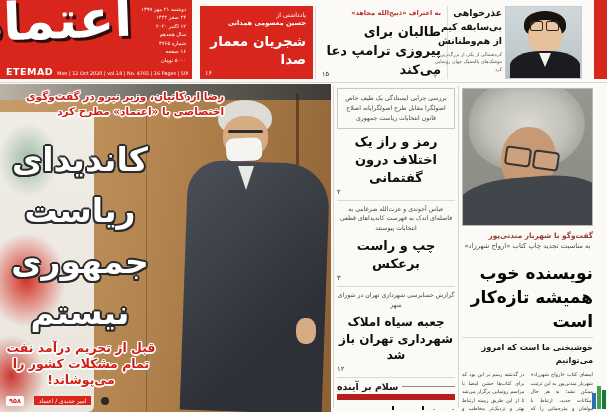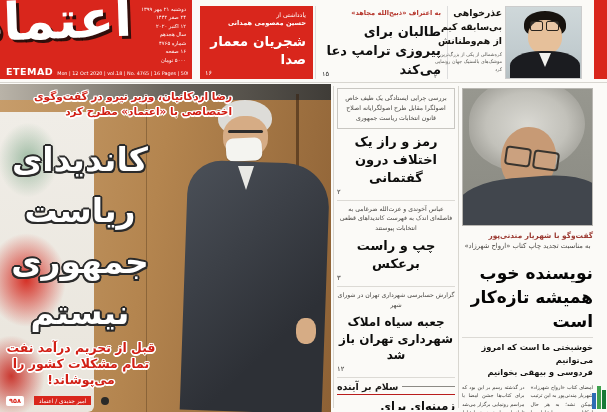--- a/index.html
+++ b/index.html
@@ -58,21 +58,21 @@
   .figure{position:absolute;left:168px;top:10px;width:163px;height:318px;}
   .fig-hair{position:absolute;left:50px;top:6px;width:54px;height:36px;background:#dddcd8;border-radius:50% 50% 45% 45%;}
   .fig-face{position:absolute;left:55px;top:22px;width:45px;height:42px;background:#d6ac85;border-radius:46%;}
   .fig-brow{position:absolute;left:60px;top:36px;width:35px;height:3px;background:#2c2c2c;border-radius:2px;}
   .fig-mask{position:absolute;left:58px;top:44px;width:36px;height:23px;background:#f4f4f0;border-radius:7px;transform:rotate(-3deg);
     box-shadow:0 1px 1px rgba(0,0,0,.25);}
   .fig-body{position:absolute;left:16px;top:68px;width:142px;height:250px;background:linear-gradient(135deg,#4b5058 0%,#2d3036 70%);
     border-radius:34px 44px 0 0;transform:rotate(2deg);}
   .fig-shirt{position:absolute;left:70px;top:72px;width:16px;height:24px;background:#e9e9e5;clip-path:polygon(0 0,100% 0,50% 100%);}
   .fig-hand{position:absolute;left:128px;top:224px;width:20px;height:26px;background:#d6ac85;border-radius:42%;}
-  .lead-kicker{position:absolute;left:8px;top:5px;width:224px;text-align:right;font-size:10.5px;font-weight:bold;
+  .lead-kicker{position:absolute;left:0;top:5px;width:224px;text-align:right;font-size:10.5px;font-weight:bold;
     color:#d21f15;line-height:1.45;
     text-shadow:1.5px 0 0 #fff,-1.5px 0 0 #fff,0 1.5px 0 #fff,0 -1.5px 0 #fff,1px 1px 0 #fff,-1px 1px 0 #fff,1px -1px 0 #fff,-1px -1px 0 #fff;}
   .lead-headline{position:absolute;left:2px;top:50px;width:156px;text-align:center;}
   .hl-line{font-size:33px;font-weight:bold;color:#fff;line-height:51px;
     text-shadow:2px 0 0 #2b2b2b,-2px 0 0 #2b2b2b,0 2px 0 #2b2b2b,0 -2px 0 #2b2b2b,1.5px 1.5px 0 #2b2b2b,-1.5px 1.5px 0 #2b2b2b,1.5px -1.5px 0 #2b2b2b,-1.5px -1.5px 0 #2b2b2b;}
   .lead-sub{position:absolute;left:2px;top:256px;width:158px;text-align:center;font-size:12.5px;font-weight:bold;
     color:#d21f15;line-height:16px;
     text-shadow:1.5px 0 0 #fff,-1.5px 0 0 #fff,0 1.5px 0 #fff,0 -1.5px 0 #fff,1px 1px 0 #fff,-1px 1px 0 #fff,1px -1px 0 #fff,-1px -1px 0 #fff;}
   .credit-strip{position:absolute;left:6px;bottom:6px;display:flex;align-items:center;height:11px;gap:8px;}
   .credit-badge{background:#fff;color:#d9261c;font-size:6.5px;font-weight:bold;padding:1px 3px;border-radius:2px;}
@@ -81,21 +81,21 @@
   
   .vline{position:absolute;top:86px;height:322px;width:1px;background:#d8d6d0;}
   
   .mid-col{position:absolute;left:337px;top:88px;width:118px;height:322px;overflow:hidden;}
   .mid-kicker-box{border:1px solid #c9c7c2;padding:4px 5px;font-size:6.2px;color:#45433f;text-align:center;line-height:1.65;}
   .mid-kicker{font-size:6.2px;color:#45433f;text-align:center;line-height:1.6;margin-top:2px;}
   .mid-title{font-size:13px;font-weight:bold;color:#0d0d0c;text-align:center;line-height:1.38;margin-top:4px;}
   .mid-title-sm{font-size:12px;}
   .pgnum{font-size:6.8px;color:#33312e;text-align:left;margin-top:1px;}
   .mid-divider{border-top:1px solid #dcdad5;margin:4px 0 3px;}
-  .opinion-header{display:flex;align-items:center;gap:4px;border-bottom:1px solid #b91c1c;padding-bottom:2px;margin-top:2px;}
+  .opinion-header{display:flex;align-items:center;gap:4px;border-bottom:6px solid #b91c1c;padding-bottom:2px;margin-top:2px;}
   .opinion-rule{flex:1;height:1px;background:#8c8a85;}
   .opinion-section{font-size:9.5px;font-weight:bold;color:#1b1a18;white-space:nowrap;}
   .opinion-title{font-size:11.5px;font-weight:bold;color:#0d0d0c;text-align:right;margin:4px 0 2px;}
   
   .right-col{position:absolute;left:462px;top:88px;width:131px;height:322px;}
   .portrait{position:relative;width:131px;height:138px;border:1px solid #b9b7b2;box-sizing:border-box;overflow:hidden;
     background:linear-gradient(180deg,#97978f 0%,#8a8a82 100%);}
   .p-hair{position:absolute;left:6px;top:-10px;width:116px;height:92px;
     background:radial-gradient(closest-side,#dad9d3 0%,#c2c1ba 70%,#a8a7a0 100%);
     border-radius:52% 55% 58% 50%;}
@@ -246,21 +246,20 @@
     </div>
     <div class="int-kicker1">گفت‌وگو با شهریار مندنی‌پور</div>
     <div class="int-kicker2">به مناسبت تجدید چاپ کتاب «ارواح شهرزاد»</div>
     <div class="int-title">
       <div>نویسنده خوب</div>
       <div>همیشه تازه‌کار است</div>
     </div>
     <div class="int-divider"></div>
     <div class="int-quote">
       <div>خوشبختی ما است که امروز می‌توانیم</div>
-      <div>فردوسی و بیهقی بخوانیم</div>
     </div>
     <div class="int-body">
       <div class="int-body-col">در گذشته رسم بر این بود که برای کتاب‌ها جشن امضا یا مراسم رونمایی برگزار می‌شد تا از این طریق زمینه ارتباط بهتر و نزدیک‌تر مخاطب و نویسنده فراهم شود. با توجه به شرایط موجود و شیوع مصیبت‌بار کرونا برگزاری جشن</div>
       <div class="int-body-col">امضای کتاب «ارواح شهرزاد» شهریار مندنی‌پور به این ترتیب ممکن نشد؛ به هر حال امکانات جدید، ارتباط با مولفان و مترجمانی را که ساکن ایران نیستند آسان‌تر کرده است.</div>
     </div>
 
   </div>
 
   <div class="corner-brand">
     <div class="bar-b"></div>

